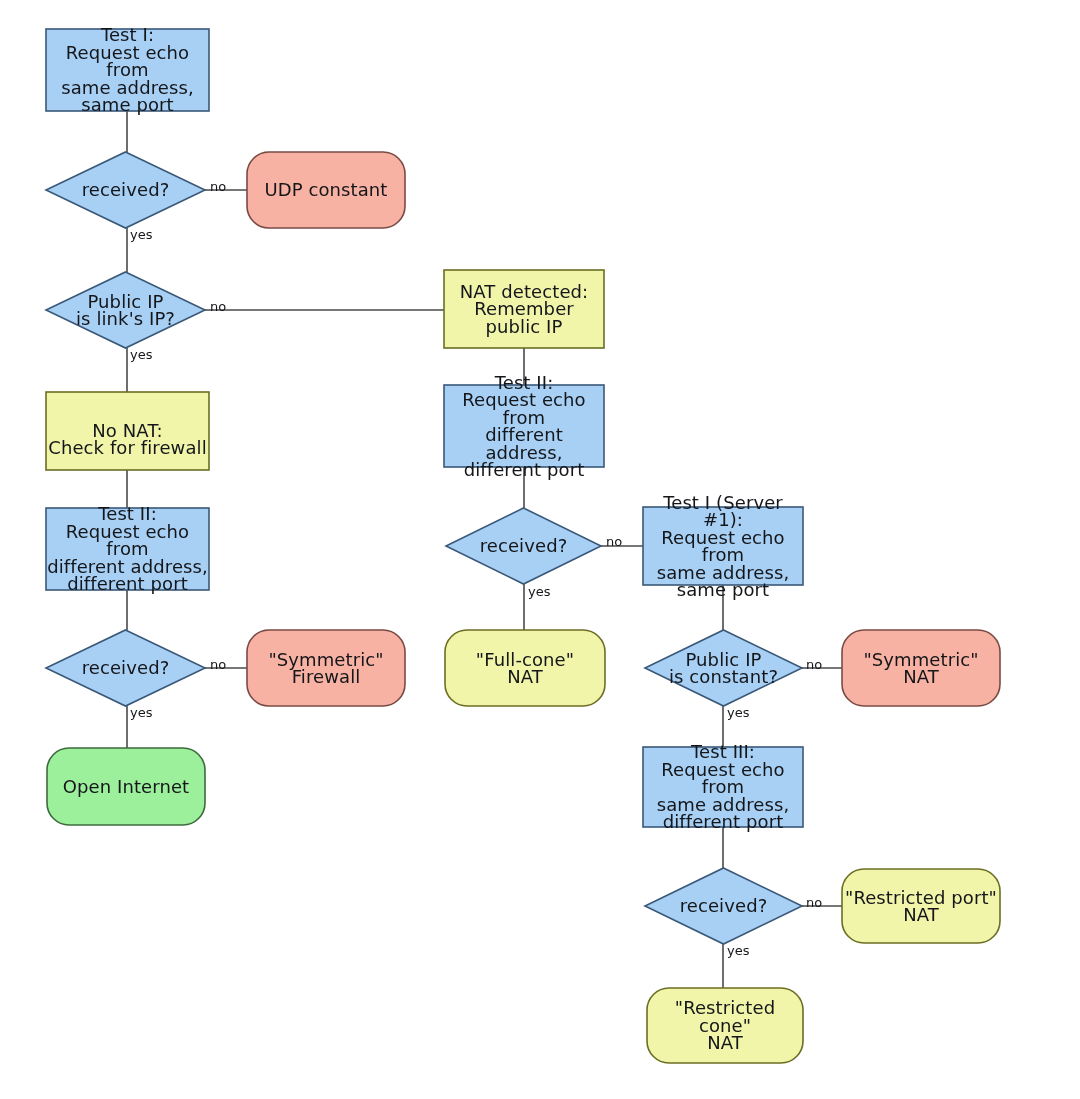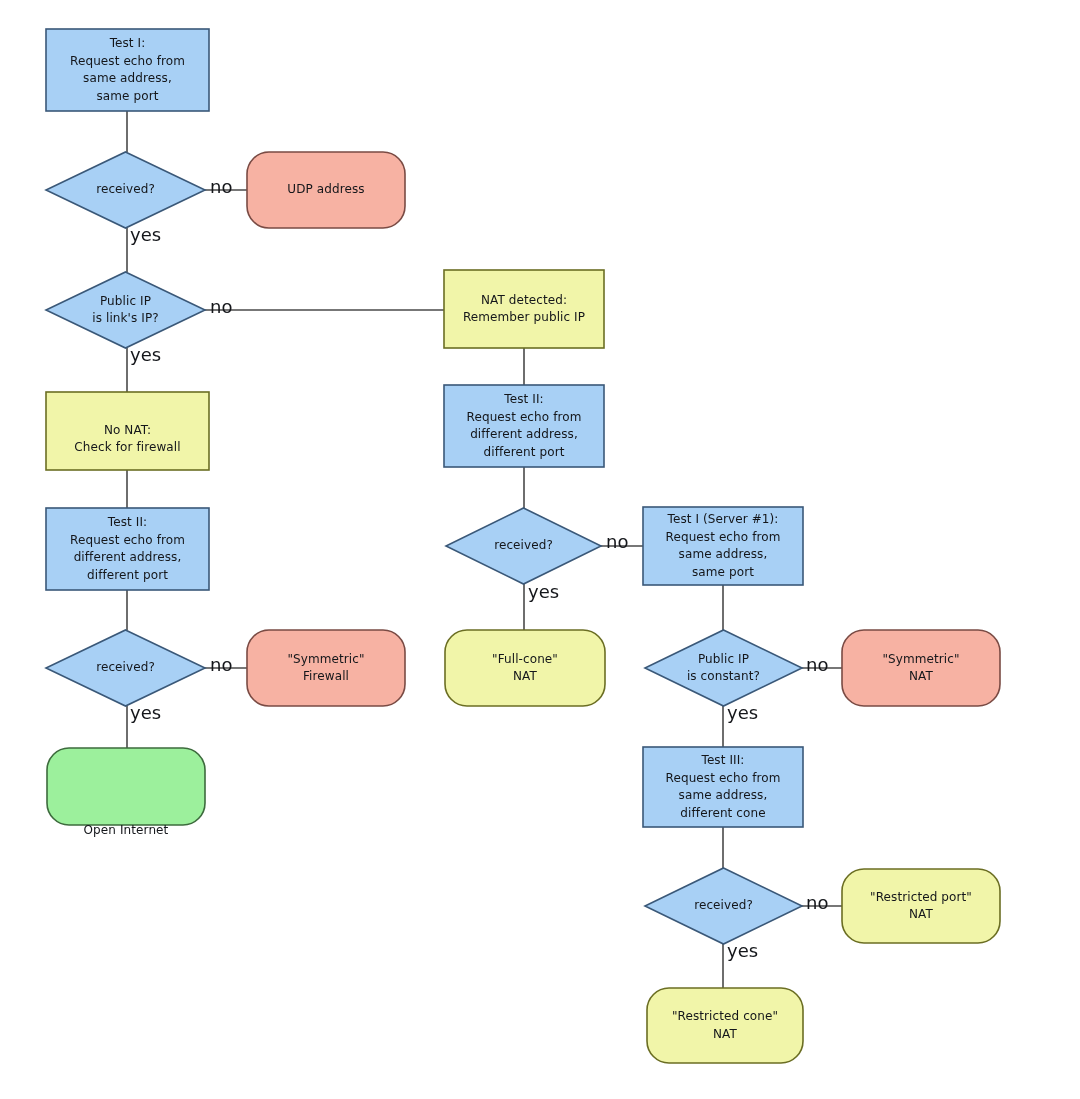--- a/index.html
+++ b/index.html
@@ -20,30 +20,30 @@
     top: 0;
     width: 1080px;
     height: 1099px;
   }
   .node-label {
     position: absolute;
     display: flex;
     align-items: center;
     justify-content: center;
     text-align: center;
-    font-size: 12px;
+    font-size: 18px;
     line-height: 17.5px;
     color: #14161a;
     white-space: pre-line;
     pointer-events: none;
     letter-spacing: 0.1px;
   }
   .edge-label {
     position: absolute;
-    font-size: 18px;
+    font-size: 13px;
     line-height: 13px;
     color: #14161a;
     white-space: nowrap;
   }
 </style>
 </head>
 <body>
 
 <svg id="canvas" viewBox="0 0 1080 1099" xmlns="http://www.w3.org/2000/svg">
   <g id="edges-layer">
@@ -101,21 +101,21 @@
     <div class="edge-label" style="left: 130px; top: 706px;">yes</div>
     <div class="edge-label" style="left: 806px; top: 658px;">no</div>
     <div class="edge-label" style="left: 727px; top: 706px;">yes</div>
     <div class="edge-label" style="left: 806px; top: 896px;">no</div>
     <div class="edge-label" style="left: 727px; top: 944px;">yes</div>
     <div class="node-label" style="left: 46px; top: 29px; width: 163px; height: 82px;">Test I:
 Request echo from
 same address,
 same port</div>
     <div class="node-label" style="left: 46px; top: 152px; width: 159px; height: 76px;">received?</div>
-    <div class="node-label" style="left: 247px; top: 152px; width: 158px; height: 76px;">UDP address</div>
+    <div class="node-label" style="left: 247px; top: 152px; width: 158px; height: 76px;">UDP constant</div>
     <div class="node-label" style="left: 46px; top: 272px; width: 159px; height: 76px;">Public IP
 is link's IP?</div>
     <div class="node-label" style="left: 444px; top: 270px; width: 160px; height: 78px;">NAT detected:
 Remember public IP</div>
     <div class="node-label" style="left: 46px; top: 392px; width: 163px; height: 94px;">No NAT:
 Check for firewall</div>
     <div class="node-label" style="left: 444px; top: 385px; width: 160px; height: 82px;">Test II:
 Request echo from
 different address,
 different port</div>
@@ -130,23 +130,23 @@
 same port</div>
     <div class="node-label" style="left: 46px; top: 630px; width: 159px; height: 76px;">received?</div>
     <div class="node-label" style="left: 247px; top: 630px; width: 158px; height: 76px;">"Symmetric"
 Firewall</div>
     <div class="node-label" style="left: 445px; top: 630px; width: 160px; height: 76px;">"Full-cone"
 NAT</div>
     <div class="node-label" style="left: 645px; top: 630px; width: 157px; height: 76px;">Public IP
 is constant?</div>
     <div class="node-label" style="left: 842px; top: 630px; width: 158px; height: 76px;">"Symmetric"
 NAT</div>
-    <div class="node-label" style="left: 47px; top: 748px; width: 158px; height: 77px; margin-top: 44px;">Open Internet</div>
+    <div class="node-label" style="left: 47px; top: 748px; width: 158px; height: 77px;">Open Internet</div>
     <div class="node-label" style="left: 643px; top: 747px; width: 160px; height: 80px;">Test III:
 Request echo from
 same address,
-different cone</div>
+different port</div>
     <div class="node-label" style="left: 645px; top: 868px; width: 157px; height: 76px;">received?</div>
     <div class="node-label" style="left: 842px; top: 869px; width: 158px; height: 74px;">"Restricted port"
 NAT</div>
     <div class="node-label" style="left: 647px; top: 988px; width: 156px; height: 75px;">"Restricted cone"
 NAT</div>
   </div>
 
 </body></html>

